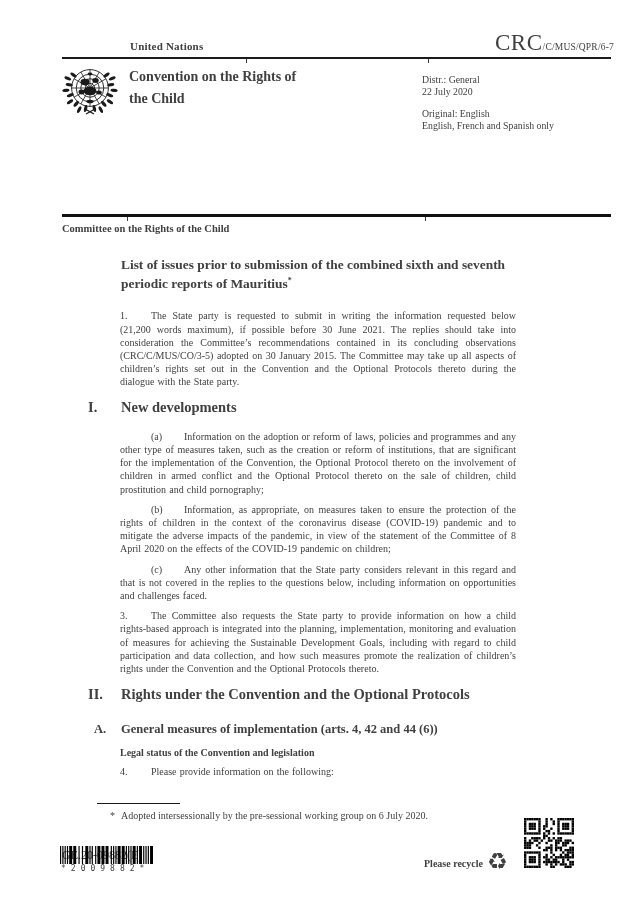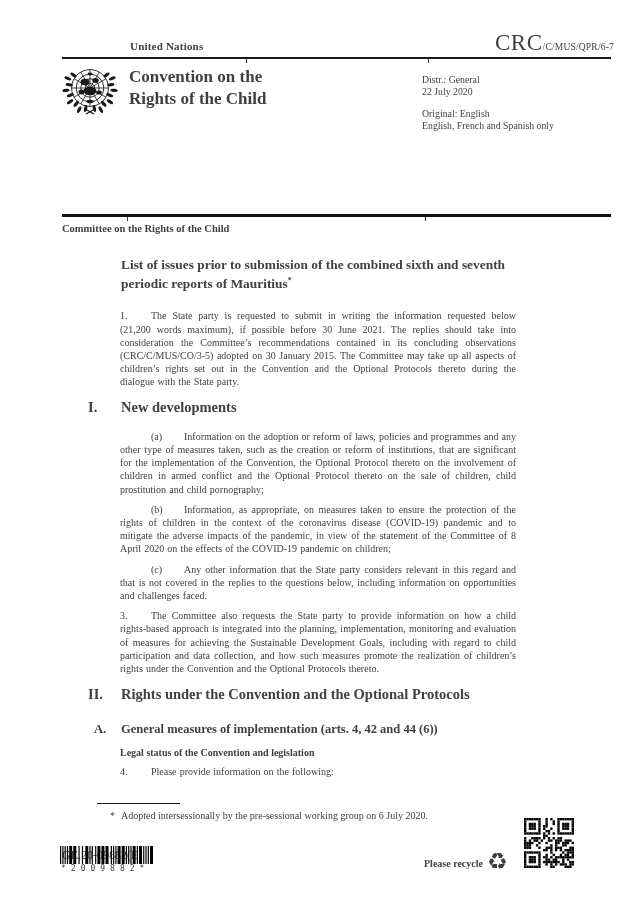--- a/index.html
+++ b/index.html
@@ -10,21 +10,21 @@
   }
   
   .un-label{position:absolute;left:130px;top:40px;font-size:11px;font-weight:bold;letter-spacing:.2px;}
   .symbol-block{position:absolute;right:26px;top:30px;display:flex;align-items:baseline;}
   .symbol-main{font-size:23px;letter-spacing:.5px;}
   .symbol-suffix{font-size:9.5px;letter-spacing:.2px;}
   .rule-thin{position:absolute;left:62px;top:57px;width:549px;height:2px;background:#1a1a1a;}
   .rule-thick{position:absolute;left:62px;top:214px;width:549px;height:3px;background:#111;}
   .rule-tick{position:absolute;width:1px;height:4px;background:#3a3a3a;}
   .emblem{position:absolute;left:59px;top:63px;width:62px;height:60px;}
-  .pub-title{position:absolute;left:129px;top:66px;width:180px;font-size:17px;line-height:21.5px;font-weight:bold;}
+  .pub-title{position:absolute;left:129px;top:66px;width:180px;font-size:14px;line-height:21.5px;font-weight:bold;}
   .info-block{position:absolute;left:422px;top:74px;font-size:9.8px;line-height:11.5px;}
   .info-group2{margin-top:11px;}
   .committee{position:absolute;left:62px;top:223px;font-size:10.5px;font-weight:bold;}
   
   .body-col{position:absolute;left:120px;top:255px;width:396px;}
   .doc-main-title{margin:2px 0 0 1px;width:402px;font-size:13.4px;line-height:15.5px;font-weight:bold;}
   .doc-main-title sup{font-size:8px;}
   .para{margin:7px 0 0 0;font-size:10px;line-height:13.2px;text-align:justify;word-spacing:.6px;}
   .para.first{margin-top:18px;}
   .num{display:inline-block;width:31px;}

